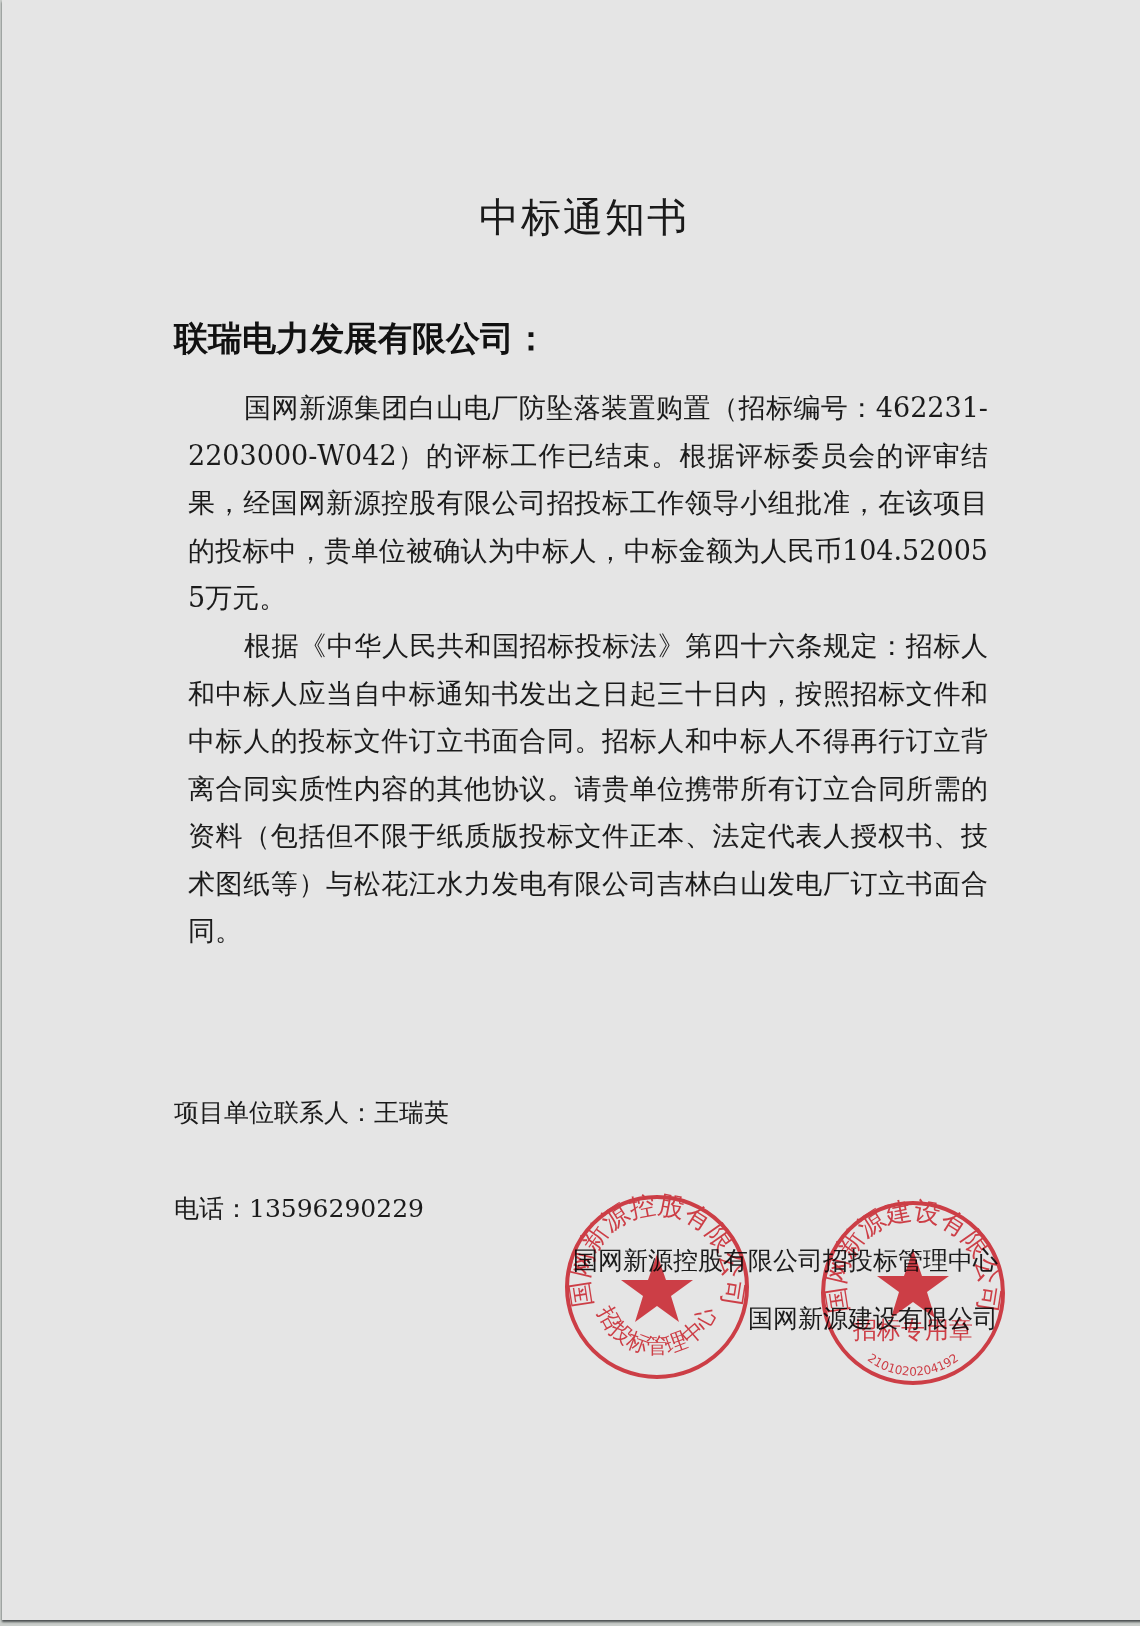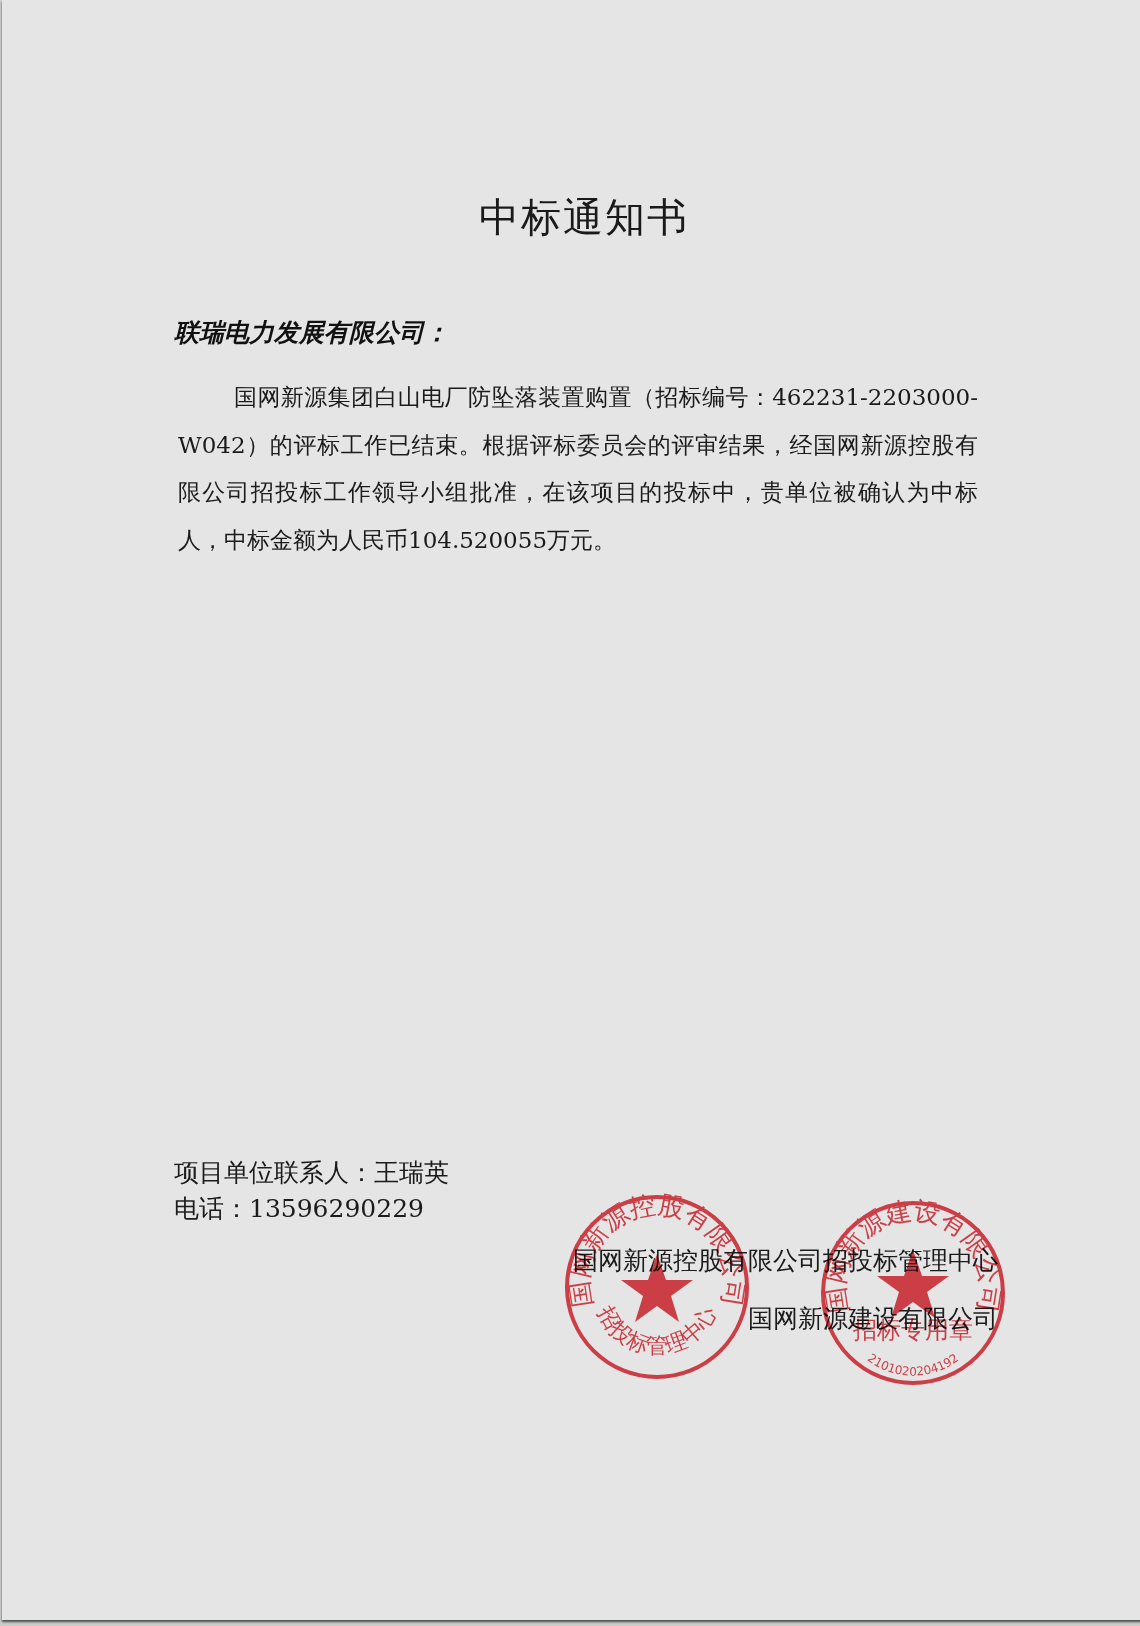--- a/index.html
+++ b/index.html
@@ -16,36 +16,35 @@
     border-right: 1px solid #b8bcbb;
     padding-left: 32px;
   }
   .title {
     position: absolute; left: 0; right: 0; top: 190px;
     text-align: center; font-size: 40px; color: #1a1a1a;
     letter-spacing: 2px; font-weight: normal;
   }
   .salutation {
     position: absolute; left: 172px; top: 316px;
-    font-size: 25px; font-weight: bold; color: #111;
+    font-size: 34px; font-weight: bold; color: #111;
     font-family: "DejaVu Sans", "Liberation Sans", sans-serif;
-    font-style: italic;
   }
   .para {
     position: absolute; left: 172px; width: 800px;
-    font-size: 23px; line-height: 47.5px; color: #1b1b1b;
-    text-align: justify; text-indent: 56px; margin: 4px;
+    font-size: 27px; line-height: 47.5px; color: #1b1b1b;
+    text-align: justify; text-indent: 56px; margin: 14px;
     word-break: break-all;
   }
   .p1 { top: 370px; }
   .p2 { top: 608px; }
   .contact {
     position: absolute; left: 172px; font-size: 25px; color: #1b1b1b;
   }
-  .c1 { top: 1156px; }
+  .c1 { top: 1096px; }
   .c2 { top: 1144px; margin-top: 48px; }
   .sign {
     position: absolute; right: 168px; text-align: right;
     font-size: 25px; color: #1b1b1b; z-index: 2;
   }
   .s1 { top: 1244px; }
   .s2 { top: 1302px; }
   .s3 { top: 1358px; }
   .seal {
     position: absolute; z-index: 3; mix-blend-mode: multiply; opacity: 0.85;
@@ -56,20 +55,21 @@
     position: absolute; right: 1px; top: 576px; width: 3px; height: 20px; background: #7d7f80;
   }
 </style>
 </head>
 <body>
 
 <div class="page">
   <div class="title">中标通知书</div>
   <div class="salutation">联瑞电力发展有限公司：</div>
   <p class="para p1">国网新源集团白山电厂防坠落装置购置（招标编号：462231-2203000-W042）的评标工作已结束。根据评标委员会的评审结果，经国网新源控股有限公司招投标工作领导小组批准，在该项目的投标中，贵单位被确认为中标人，中标金额为人民币104.520055万元。</p>
+  <p class="para p2">根据《中华人民共和国招标投标法》第四十六条规定：招标人和中标人应当自中标通知书发出之日起三十日内，按照招标文件和中标人的投标文件订立书面合同。招标人和中标人不得再行订立背离合同实质性内容的其他协议。请贵单位携带所有订立合同所需的资料（包括但不限于纸质版投标文件正本、法定代表人授权书、技术图纸等）与松花江水力发电有限公司吉林白山发电厂订立书面合同。</p>
   <div class="contact c1">项目单位联系人：王瑞英</div>
   <div class="contact c2">电话：13596290229</div>
 
   <div class="sign s1">国网新源控股有限公司招投标管理中心</div>
   <div class="sign s2">国网新源建设有限公司</div>
 
   <svg class="seal seal1" width="190" height="190" viewBox="0 0 190 190">
     <defs>
       <path id="arcTop1" d="M 30 110 A 68 68 0 1 1 160 110"></path>
       <path id="arcBot1" d="M 40 128 A 62 62 0 0 0 150 128"></path>

